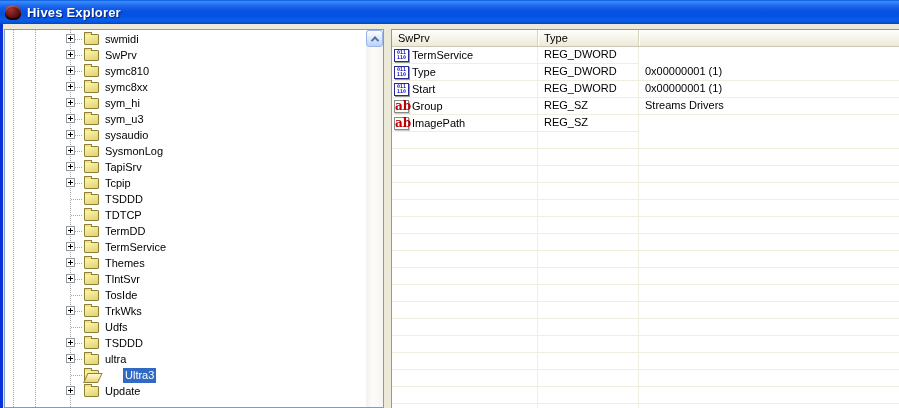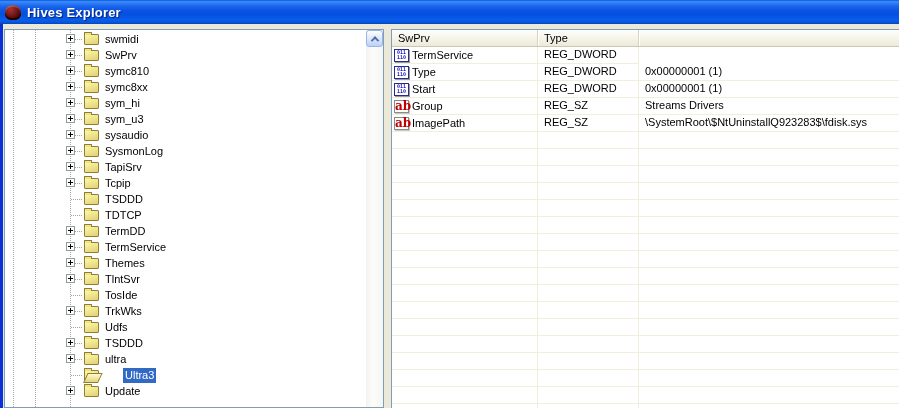--- a/index.html
+++ b/index.html
@@ -270,21 +270,20 @@
           </div>
           <div class="cell c-type">REG_SZ</div>
           <div class="cell c-value">Streams Drivers</div>
         </div>
         <div class="list-row">
           <div class="cell c-name">
             <div class="vicon icon-ab">ab</div>
             <div class="ntext">ImagePath</div>
           </div>
           <div class="cell c-type">REG_SZ</div>
-          <div class="cell c-value">\SystemRoot\$NtUninstallQ923283$\fdisk.sys</div>
         </div>
         <div class="list-row empty">
           <div class="cell c-name"></div>
           <div class="cell c-type"></div>
           <div class="cell c-value"></div>
         </div>
         <div class="list-row empty">
           <div class="cell c-name"></div>
           <div class="cell c-type"></div>
           <div class="cell c-value"></div>

